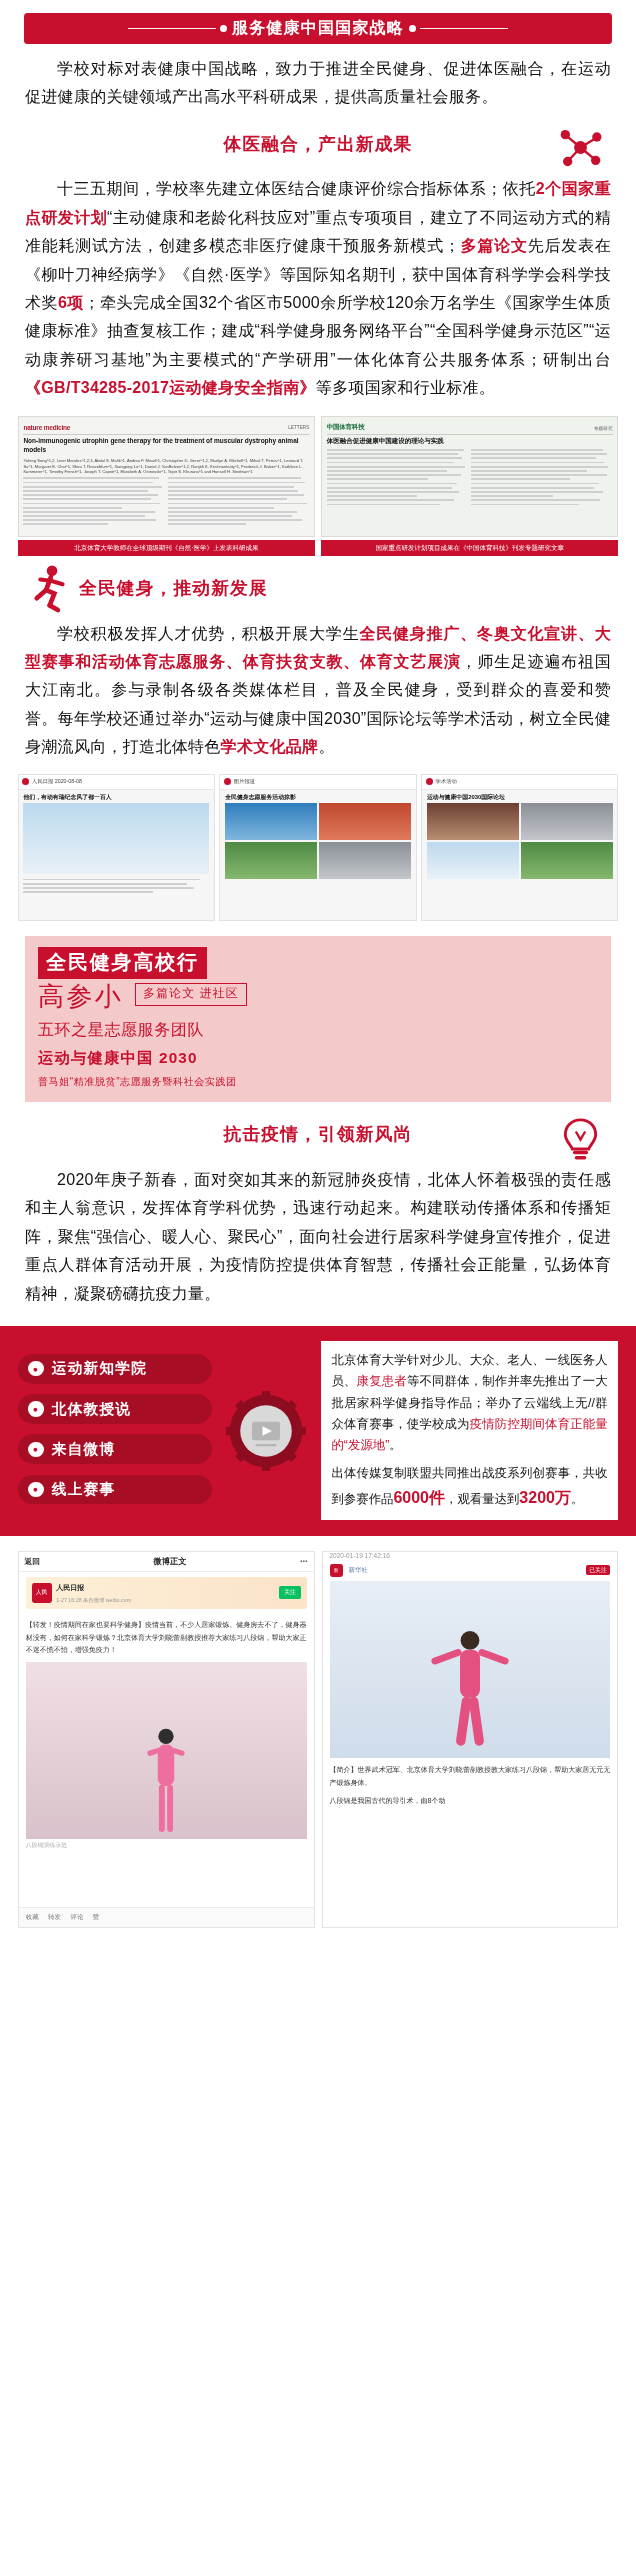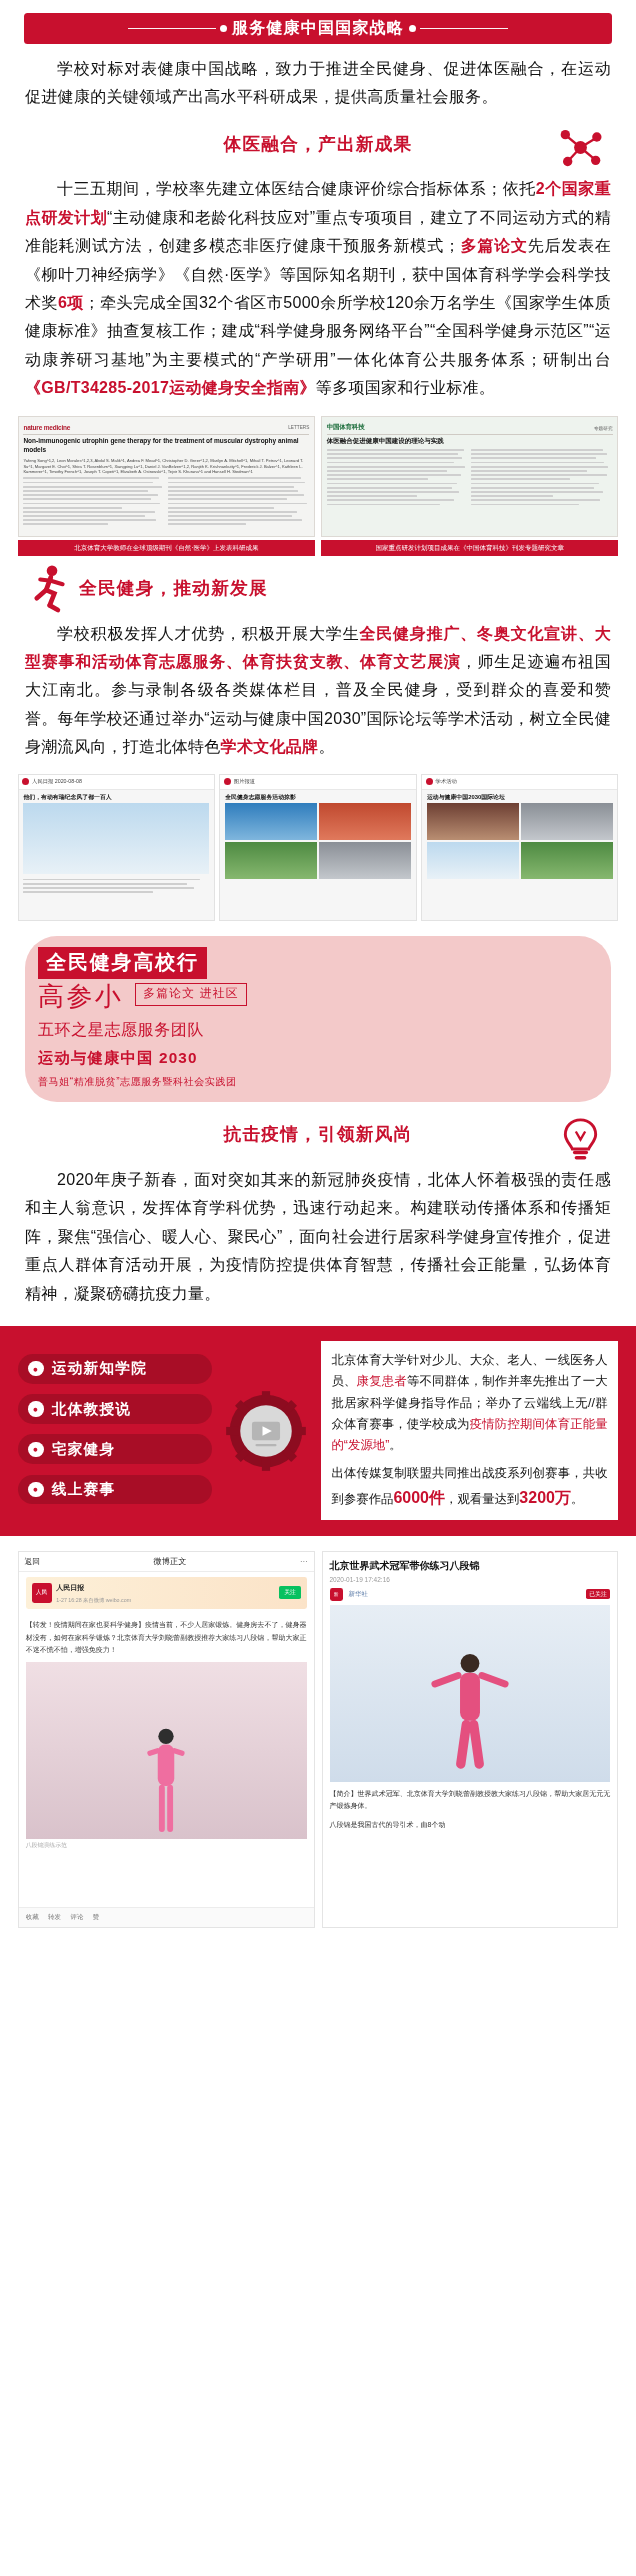--- a/index.html
+++ b/index.html
@@ -179,21 +179,20 @@
   .grass { background: linear-gradient(#4e8a42,#86b86f); }
   .gym { background: linear-gradient(#8a8f96,#c3c7cc); }
   .crowd { background: linear-gradient(#6d3f33,#b98e72); }
 
   
   .poster {
     margin: 15.3px 25px 0 25px;
     background: #f3c9c9;
     padding: 10.6px 13px 13px 13px;
     position: relative;
-    border-radius: 32px;
   }
   .poster .p-line1 {
     background:#c8102e; color:#fff; display:inline-block;
     font-size: 20px; font-weight: bold; padding: 2.9px 8.2px; letter-spacing: 1.8px;
   }
   .poster .p-line2 {
     color:#c8102e; font-size: 26px; font-weight: normal; letter-spacing: 2.4px;
     margin-top: 5.9px;
   }
   .poster .p-badge {
@@ -257,21 +256,21 @@
   .art {
     flex: 1;
     border: 0.6px solid #e4e4e4;
     background: #fff;
     overflow: hidden;
     min-height: 377px;
     position: relative;
   }
   .art-bar {
     height: 20px; display:flex; align-items:center; gap:4.7px;
-    padding: 0 5.9px; border-bottom:0.6px solid #ececec; font-size: 7.7px; color:#555;
+    padding: 0 5.9px; border-bottom:0.6px solid #ececec; font-size: 7.7px; color:#555;font-weight:bold;
   }
   .art-bar .back { font-size: 7.7px; color:#333; }
   .art-bar .mid { flex:1; text-align:center; font-size: 8.2px; color:#222; }
   .art-title {
     font-size: 10px; font-weight: bold; color:#111; padding: 7px 7px 2.4px 7px; line-height:1.45;
   }
   .art-meta { font-size: 6.5px; color:#9a9a9a; padding: 0 7px 4.7px 7px; display:flex; gap:5.9px; align-items:center;}
   .art-meta .src { color:#5b7ba8; }
   .art-meta .chip { margin-left:auto; background:#c8102e; color:#fff; border-radius:1.8px; padding:0.6px 3.5px; font-size:5.9px;}
   .art-hero { margin: 0 7px; height: 135px; background: linear-gradient(#e7eef5,#cfdcea); position:relative; overflow:hidden;}
@@ -514,21 +513,21 @@
       <div class="menu-item">
         <span class="mi-dot">●</span>
         <span>运动新知学院</span>
       </div>
       <div class="menu-item">
         <span class="mi-dot">●</span>
         <span>北体教授说</span>
       </div>
       <div class="menu-item">
         <span class="mi-dot">●</span>
-        <span>宅家健身</span>
+        <span>来自微博</span>
       </div>
       <div class="menu-item">
         <span class="mi-dot">●</span>
         <span>线上赛事</span>
       </div>
     </div>
 
     <div class="gear-wrap">
       <span>
         <svg viewBox="0 0 140 140" width="82" height="82">
@@ -595,21 +594,20 @@
       <div class="small-muted">八段锦演练示范</div>
       <div class="art-foot">
         <span>收藏</span>
         <span>转发</span>
         <span>评论</span>
         <span>赞</span>
       </div>
     </div>
 
     <div class="art">
-      <div class="art-title">北京世界武术冠军带你练习八段锦</div>
       <div class="art-meta">
         <span>2020-01-19 17:42:16</span>
       </div>
       <div class="art-meta">
         <span class="wx-avatar" style="width:13px;height:13px;font-size:4.7px;">新</span>
         <span class="src">新华社</span>
         <span class="chip">已关注</span>
       </div>
       <div class="art-hero" style="height:177px;">
         <span style="position:absolute;left:50%;transform:translateX(-50%);bottom:5.9px;">

